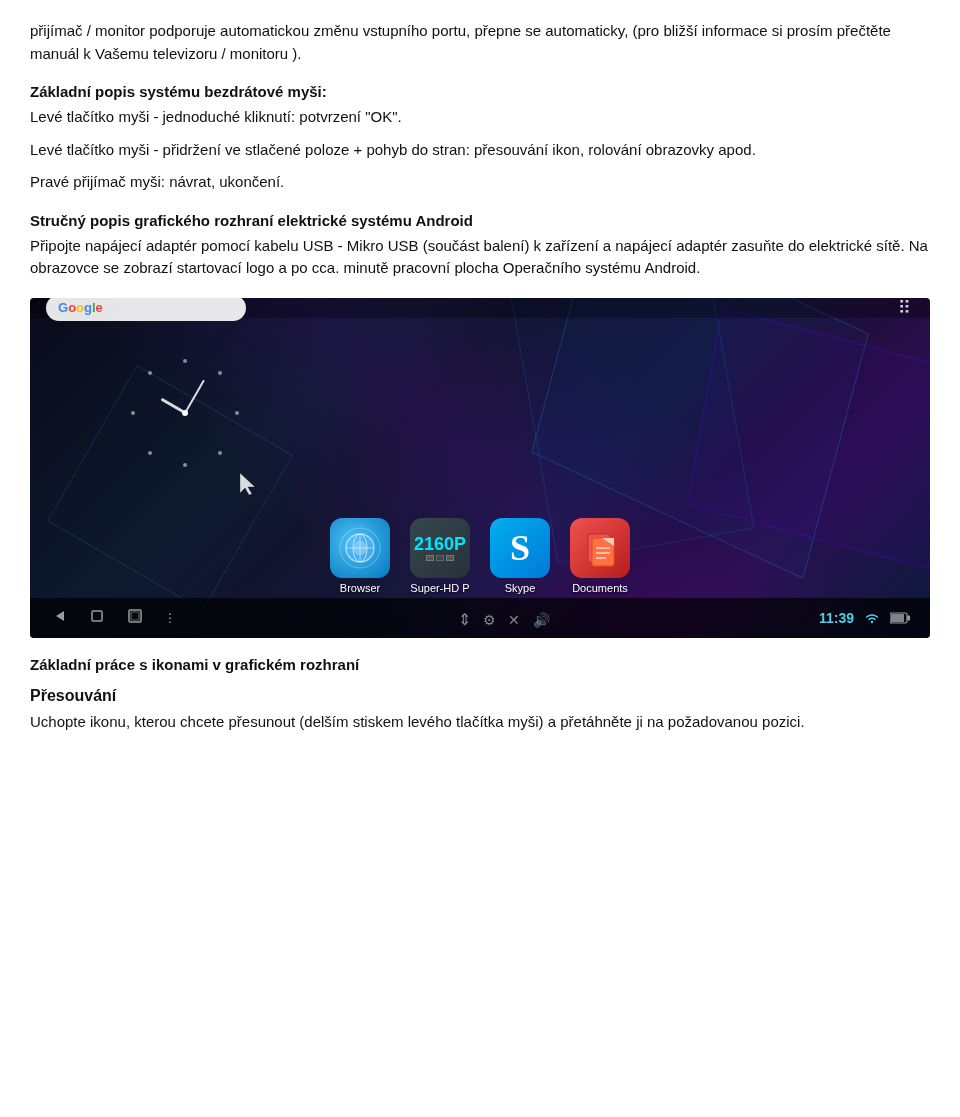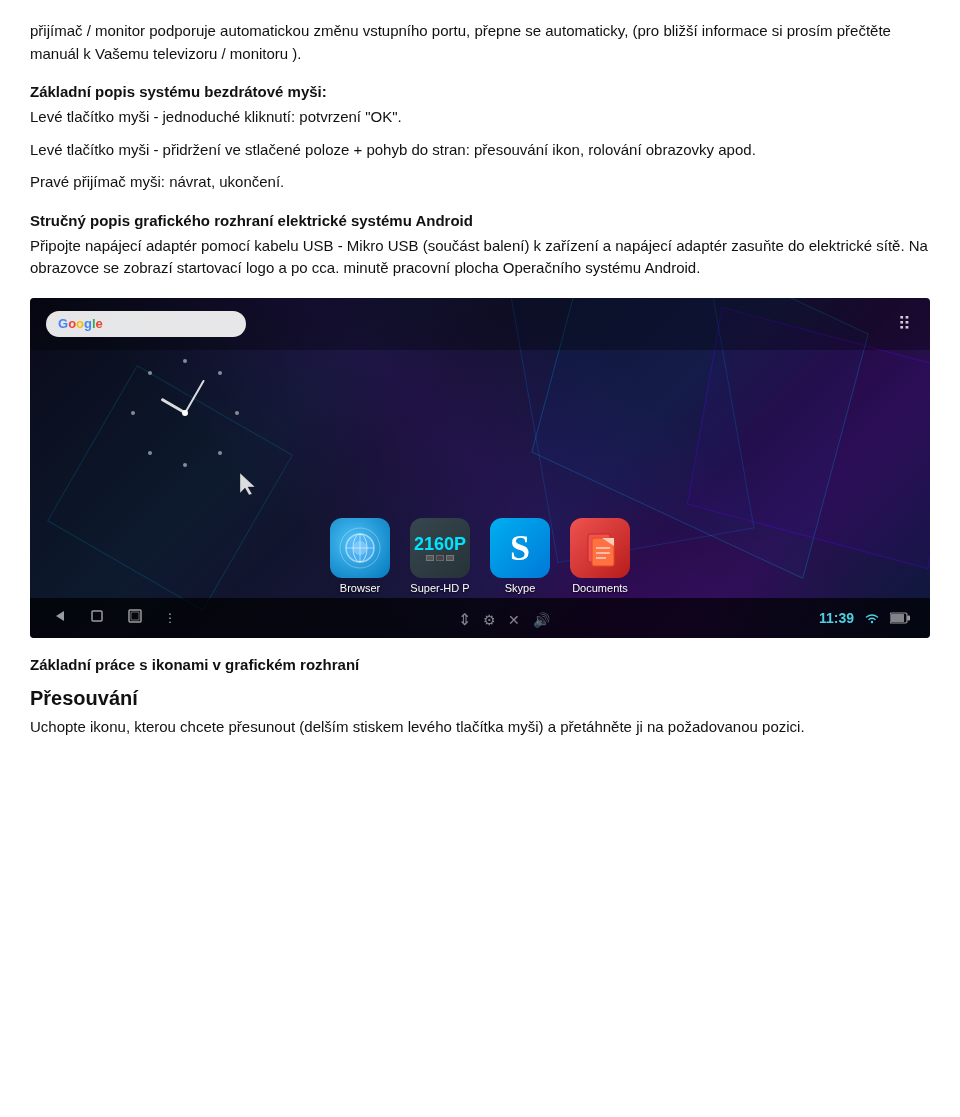--- a/index.html
+++ b/index.html
@@ -15,21 +15,21 @@
       margin-bottom: 10px;
       line-height: 1.5;
     }
     h2 {
       font-size: 15px;
       font-weight: bold;
       margin-top: 18px;
       margin-bottom: 6px;
     }
     h3 {
-      font-size: 20px;
+      font-size: 16px;
       font-weight: bold;
       margin-top: 14px;
       margin-bottom: 6px;
     }
     .android-screen {
       width: 900px;
       height: 340px;
       background: linear-gradient(135deg, #0a0a1a 0%, #0d1a2e 30%, #1a0a2e 60%, #2a1050 80%, #0a1a3a 100%);
       border-radius: 4px;
       margin: 18px 0;
@@ -75,21 +75,21 @@
       width: 180px; height: 180px;
       top: 100px; left: 50px;
       transform: rotate(30deg);
       border-color: rgba(0,200,255,0.15);
       background: transparent;
     }
     
     .android-topbar {
       position: absolute;
       top: 0; left: 0; right: 0;
-      height: 52px;
+      height: 20px;
       display: flex;
       align-items: center;
       padding: 0 16px;
       background: rgba(0,0,0,0.3);
     }
     .google-search {
       display: flex;
       align-items: center;
       background: rgba(255,255,255,0.9);
       border-radius: 20px;

